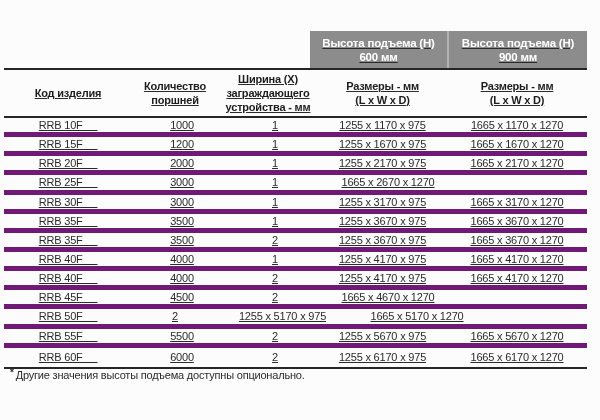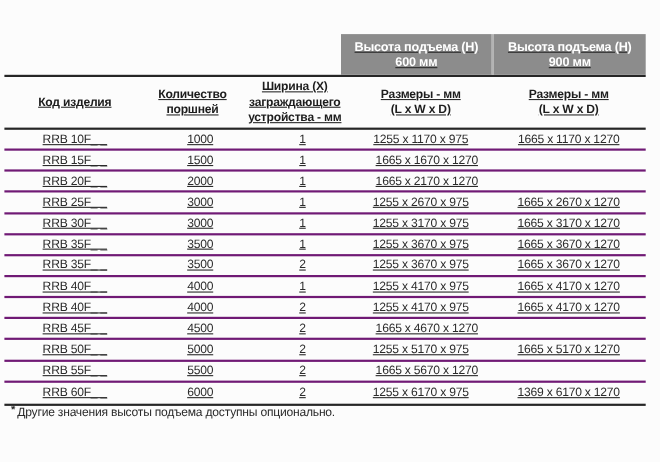--- a/index.html
+++ b/index.html
@@ -65,21 +65,21 @@
     white-space: pre-line;
     color: #1d1d1d;
   }
   
   .rows { }
   .row {
     display: flex;
     height: 19.15px;
     align-items: center;
     box-sizing: border-box;
-    border-bottom: 2px solid #701a75;
+    border-bottom: 5px solid #701a75;
   }
   .row:last-child { border-bottom: none; }
   .cell {
     text-align: center;
     font-size: 11px;
   }
   .c1 { width: 128px; }
   .c2 { width: 100px; }
   .c3 { width: 86px; }
   .c4 { width: 129px; }
@@ -136,37 +136,38 @@
   <div class="row">
     <div class="cell c1">RRB 10F_ _</div>
     <div class="cell c2">1000</div>
     <div class="cell c3">1</div>
     <div class="cell c4">1255 x 1170 x 975</div>
     <div class="cell c5">1665 x 1170 x 1270</div>
   </div>
 
   <div class="row">
     <div class="cell c1">RRB 15F_ _</div>
-    <div class="cell c2">1500</div>
-    <div class="cell c3">1</div>
+    <div class="cell c2">1200</div>
+    <div class="cell c3">1</div>
+    <div class="cell c4">1255 x 1670 x 975</div>
     <div class="cell c5">1665 x 1670 x 1270</div>
   </div>
 
   <div class="row">
     <div class="cell c1">RRB 20F_ _</div>
     <div class="cell c2">2000</div>
     <div class="cell c3">1</div>
+    <div class="cell c4">1255 x 2170 x 975</div>
     <div class="cell c5">1665 x 2170 x 1270</div>
   </div>
 
   <div class="row">
     <div class="cell c1">RRB 25F_ _</div>
     <div class="cell c2">3000</div>
     <div class="cell c3">1</div>
-    <div class="cell c4">1255 x 2670 x 975</div>
     <div class="cell c5">1665 x 2670 x 1270</div>
   </div>
 
   <div class="row">
     <div class="cell c1">RRB 30F_ _</div>
     <div class="cell c2">3000</div>
     <div class="cell c3">1</div>
     <div class="cell c4">1255 x 3170 x 975</div>
     <div class="cell c5">1665 x 3170 x 1270</div>
   </div>
@@ -205,39 +206,39 @@
 
   <div class="row">
     <div class="cell c1">RRB 45F_ _</div>
     <div class="cell c2">4500</div>
     <div class="cell c3">2</div>
     <div class="cell c5">1665 x 4670 x 1270</div>
   </div>
 
   <div class="row">
     <div class="cell c1">RRB 50F_ _</div>
-    <div class="cell c2">5000</div>
     <div class="cell c3">2</div>
     <div class="cell c4">1255 x 5170 x 975</div>
     <div class="cell c5">1665 x 5170 x 1270</div>
   </div>
 
   <div class="row">
     <div class="cell c1">RRB 55F_ _</div>
     <div class="cell c2">5500</div>
     <div class="cell c3">2</div>
+    <div class="cell c4">1255 x 5670 x 975</div>
     <div class="cell c5">1665 x 5670 x 1270</div>
   </div>
 
   <div class="row">
     <div class="cell c1">RRB 60F_ _</div>
     <div class="cell c2">6000</div>
     <div class="cell c3">2</div>
     <div class="cell c4">1255 x 6170 x 975</div>
-    <div class="cell c5">1369 x 6170 x 1270</div>
+    <div class="cell c5">1665 x 6170 x 1270</div>
   </div>
 </div>
 
     <div class="thick-line"></div>
   </div>
 
   <div class="footnote">
     <span class="asterisk">*</span><span>Другие значения высоты подъема доступны опционально.</span>
   </div>
 </div>

